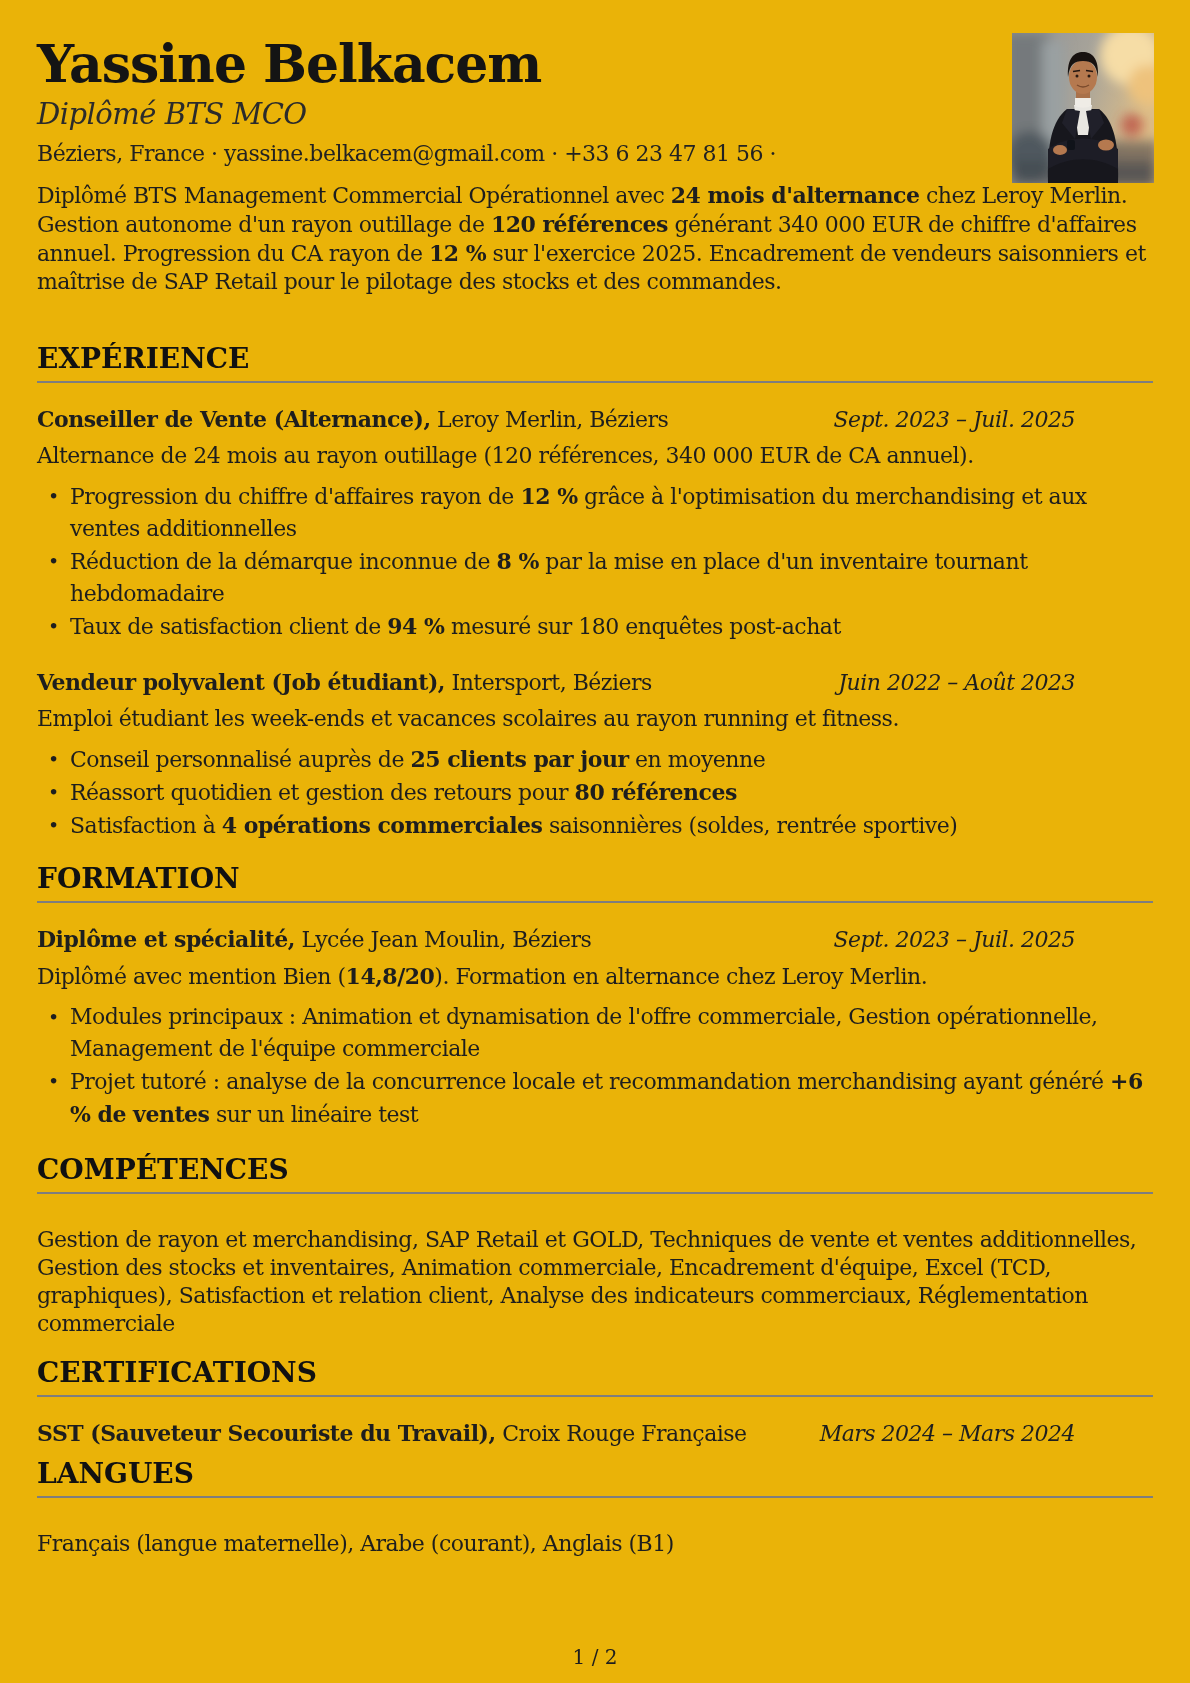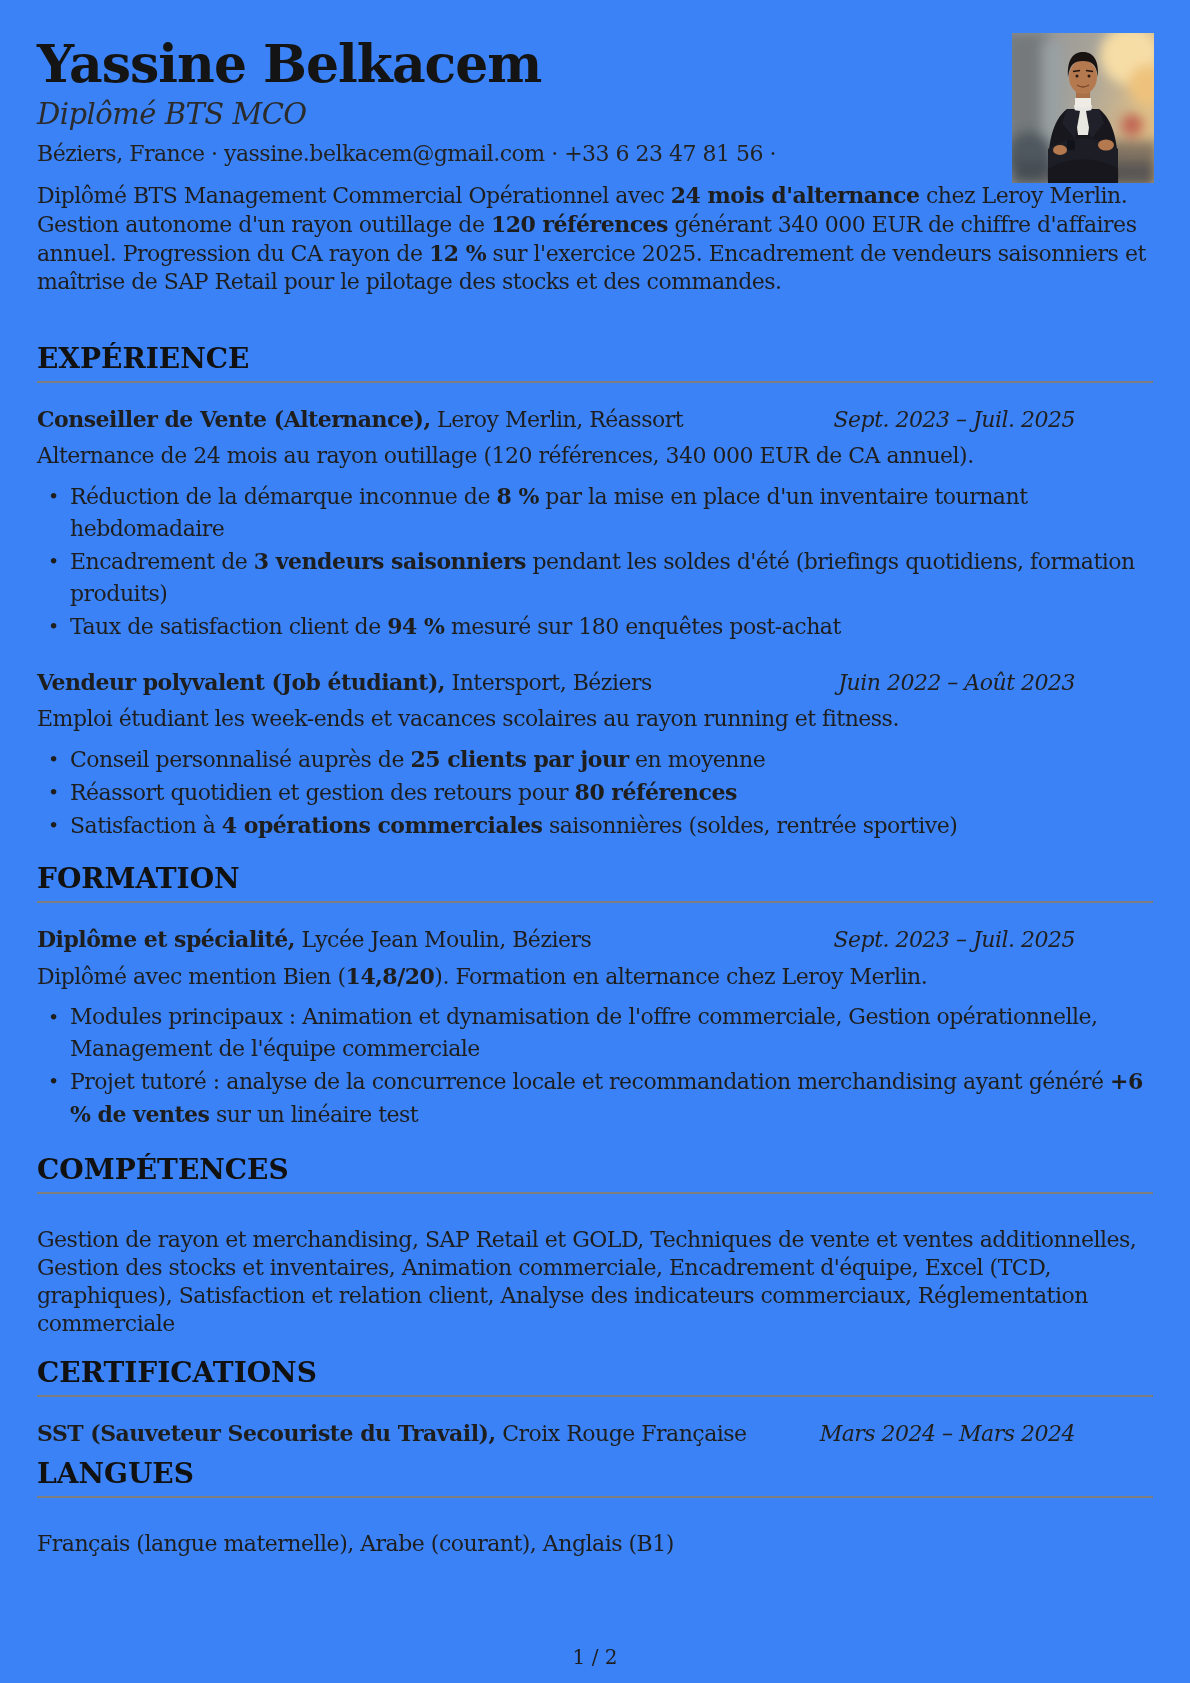--- a/index.html
+++ b/index.html
@@ -1,21 +1,21 @@
 <!DOCTYPE html>
 <html lang="fr"><head>
 <meta charset="utf-8">
 <style>
   html,body{margin:0;padding:0;background:#ffffff;}
   .page{
     position:relative;
     width:1190px;height:1683px;
     box-sizing:border-box;
     padding:36px 37px 0 37px;
-    background:#3b82f6;
+    background:#eab308;
     font-family:"DejaVu Serif", serif;
     color:#1e1e1e;
     letter-spacing:-0.5px;
     overflow:hidden;
   }
   h1.name{
     margin:0;
     font-size:52px;line-height:56px;
     font-weight:bold;color:#141414;
     letter-spacing:-1px;
@@ -128,27 +128,27 @@
   </header>
 
   <p class="summary"><span>Diplômé BTS Management Commercial Opérationnel avec </span><span class="b">24 mois d'alternance</span><span> chez Leroy Merlin. Gestion autonome d'un rayon outillage de </span><span class="b">120 références</span><span> générant 340 000 EUR de chiffre d'affaires annuel. Progression du CA rayon de </span><span class="b">12 %</span><span> sur l'exercice 2025. Encadrement de vendeurs saisonniers et maîtrise de SAP Retail pour le pilotage des stocks et des commandes.</span></p>
 
   <section class="s-exp">
     <h2 class="shead">EXPÉRIENCE</h2>
     <div class="rule"></div>
 
     <article class="entry">
       <div class="ehead">
-        <p class="etitle"><span class="b">Conseiller de Vente (Alternance),</span><span> Leroy Merlin, Réassort</span></p>
+        <p class="etitle"><span class="b">Conseiller de Vente (Alternance),</span><span> Leroy Merlin, Béziers</span></p>
         <p class="edate">Sept. 2023 – Juil. 2025</p>
       </div>
       <p class="edesc">Alternance de 24 mois au rayon outillage (120 références, 340 000 EUR de CA annuel).</p>
       <ul class="bullets">
+        <li><span>Progression du chiffre d'affaires rayon de </span><span class="b">12 %</span><span> grâce à l'optimisation du merchandising et aux ventes additionnelles</span></li>
         <li><span>Réduction de la démarque inconnue de </span><span class="b">8 %</span><span> par la mise en place d'un inventaire tournant hebdomadaire</span></li>
-        <li><span>Encadrement de </span><span class="b">3 vendeurs saisonniers</span><span> pendant les soldes d'été (briefings quotidiens, formation produits)</span></li>
         <li><span>Taux de satisfaction client de </span><span class="b">94 %</span><span> mesuré sur 180 enquêtes post-achat</span></li>
       </ul>
     </article>
 
     <article class="entry">
       <div class="ehead">
         <p class="etitle"><span class="b">Vendeur polyvalent (Job étudiant),</span><span> Intersport, Béziers</span></p>
         <p class="edate">Juin 2022 – Août 2023</p>
       </div>
       <p class="edesc">Emploi étudiant les week-ends et vacances scolaires au rayon running et fitness.</p>

